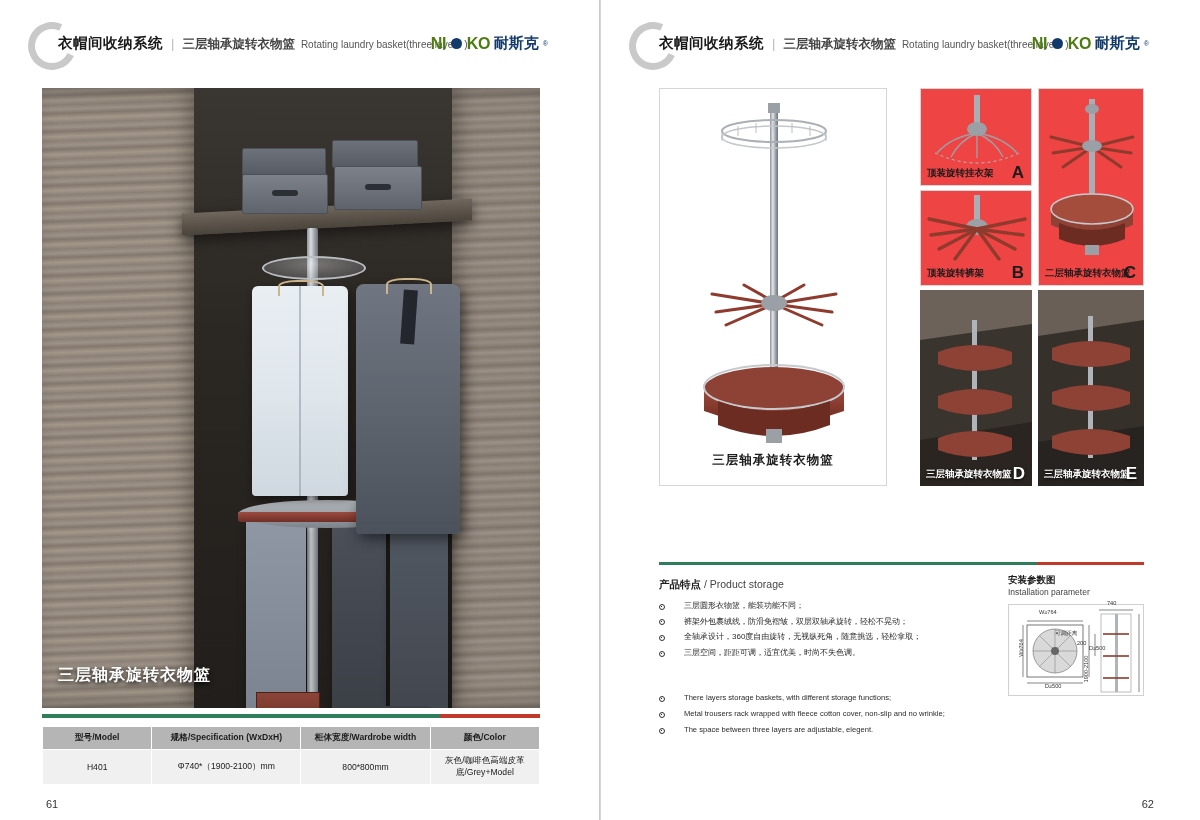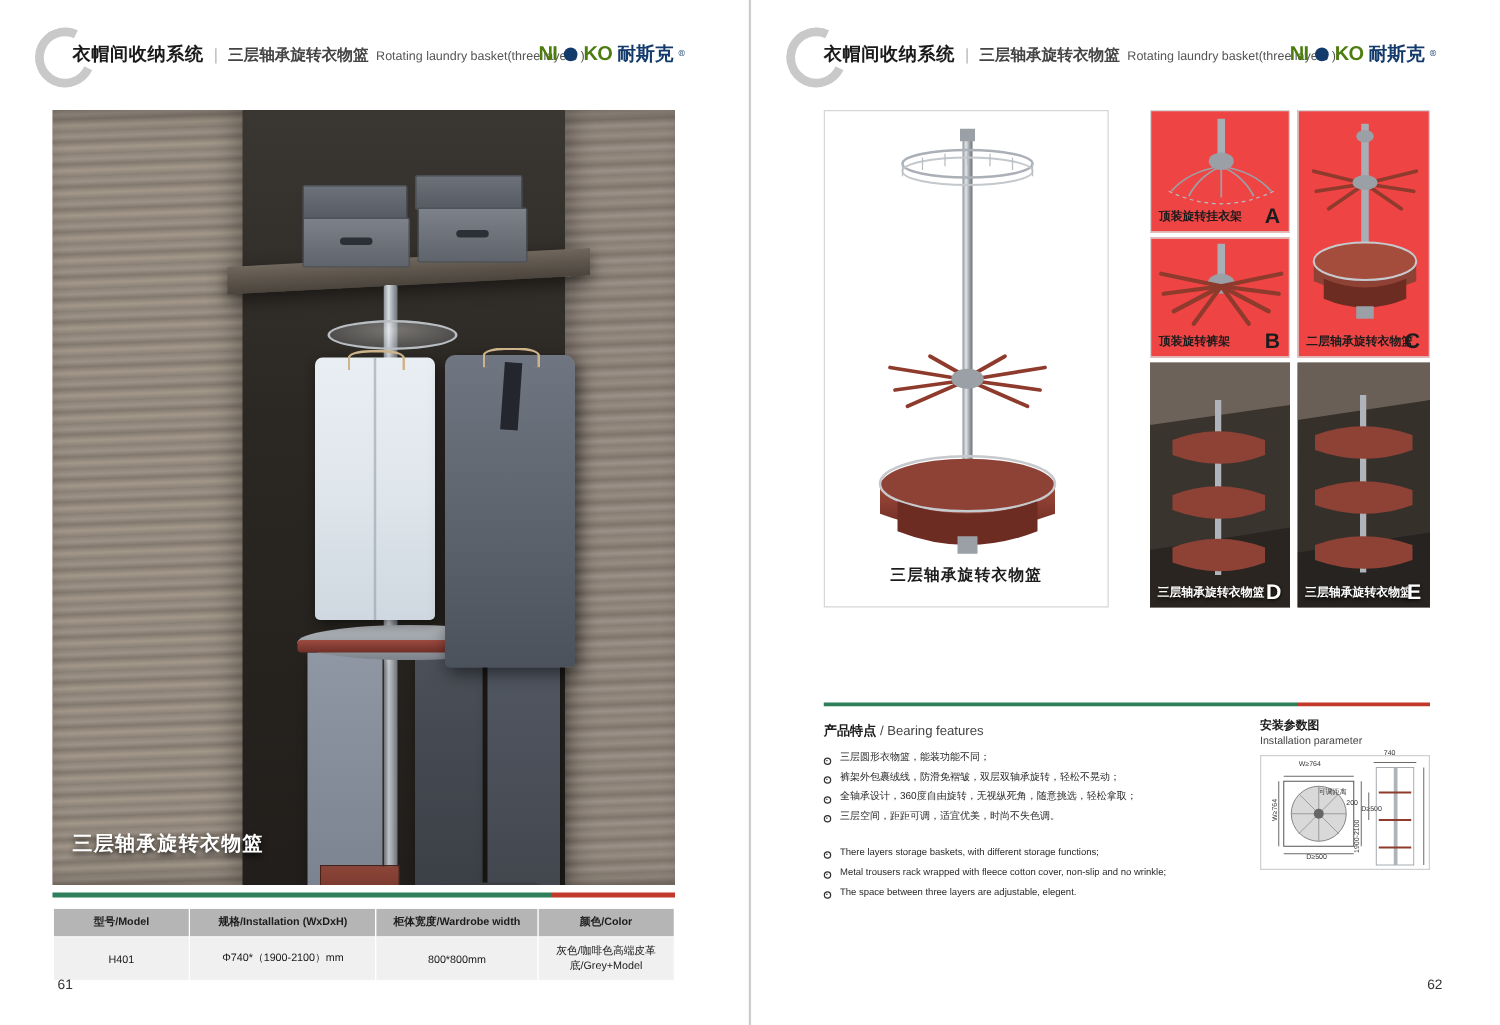--- a/index.html
+++ b/index.html
@@ -190,21 +190,21 @@
   .spec-table th {
     background: #b5b5b5; color: #1c1c1c; font-weight: bold;
     padding: 5px 2px; border: 1px solid #fff; text-align: center;
     font-size: 8.6px;
   }
   .spec-table td {
     background: #f0f0f0; padding: 5px 2px; border: 1px solid #fff;
     text-align: center; font-size: 8.6px;
   }
 
-  .folio { position: absolute; bottom: 26px; font-size: 11px; color: #333; }
+  .folio { position: absolute; bottom: 10px; font-size: 11px; color: #333; }
   .folio-l { left: 46px; }
   .folio-r { right: 46px; }
 
   
   .main-panel {
     position: absolute; left: 58px; top: 88px; width: 228px; height: 398px;
     background: #fff; border: 1px solid #d6d6d6;
   }
   .rack-svg { position: absolute; left: 0; top: 0; }
   .panel-caption {
@@ -235,24 +235,24 @@
         background: linear-gradient(180deg,#6b615a,#3f3832 55%,#27221f); }
 
   .feat-accent {
     position: absolute; left: 58px; top: 562px; width: 485px; height: 3px;
     background: linear-gradient(to right, #2e7d5b 0 78%, #c0392b 78% 100%);
   }
   .feat-title { position: absolute; left: 58px; top: 578px; font-size: 10.5px; font-weight: bold; color: #1a1a1a; }
   .feat-title .en { font-weight: normal; color: #444; }
   .feat-list { position: absolute; left: 58px; top: 600px; width: 330px; }
   .feat-item {
-    display: flex; align-items: flex-end; gap: 7px;
+    display: flex; align-items: center; gap: 19px;
     font-size: 8px; color: #2a2a2a; line-height: 1.45; margin-bottom: 4px;
   }
-  .feat-list.en-list { top: 676px; }
+  .feat-list.en-list { top: 692px; }
   .feat-list.en-list .feat-item { font-size: 7.6px; color: #2a2a2a; margin-bottom: 5px; }
   .bullet {
     flex: 0 0 auto; width: 6px; height: 6px; border-radius: 50%;
     border: 1.5px solid #333; margin-top: 2px; position: relative;
   }
   .bullet::after {
     content: ""; position: absolute; left: 1px; top: 1px; width: 1px; height: 1px;
     background: #333;
   }
 
@@ -317,21 +317,21 @@
       <div class="redbox"></div>
       <div class="shoes"></div>
       <div class="hero-caption">三层轴承旋转衣物篮</div>
     </div>
 
     <div class="tbl-accent"></div>
     <table class="spec-table">
       <thead>
         <tr>
           <th style="width:22%">型号/Model</th>
-          <th style="width:30%">规格/Installation (WxDxH)</th>
+          <th style="width:30%">规格/Specification (WxDxH)</th>
           <th style="width:26%">柜体宽度/Wardrobe width</th>
           <th style="width:22%">颜色/Color</th>
         </tr>
       </thead>
       <tbody>
         <tr>
           <td>H401</td>
           <td>Φ740*（1900-2100）mm</td>
           <td>800*800mm</td>
           <td>灰色/咖啡色高端皮革底/Grey+Model</td>
@@ -492,21 +492,21 @@
         <path d="M14 102 q38 -14 78 0 l0 12 q-38 14 -78 0 z" fill="#8d4235"></path>
         <path d="M14 146 q38 -14 78 0 l0 12 q-38 14 -78 0 z" fill="#8d4235"></path>
       </svg>
       <span class="thumb-label">三层轴承旋转衣物篮</span>
       <span class="thumb-letter">E</span>
     </div>
 
     <div class="feat-accent"></div>
     <div class="feat-title">
       <span>产品特点</span>
-      <span class="en">/ Bearing features</span>
+      <span class="en">/ Product storage</span>
     </div>
 
     <div class="feat-list">
       <div class="feat-item">
         <span class="bullet"></span>
         <span>三层圆形衣物篮，能装功能不同；</span>
       </div>
       <div class="feat-item">
         <span class="bullet"></span>
         <span>裤架外包裹绒线，防滑免褶皱，双层双轴承旋转，轻松不晃动；</span>

